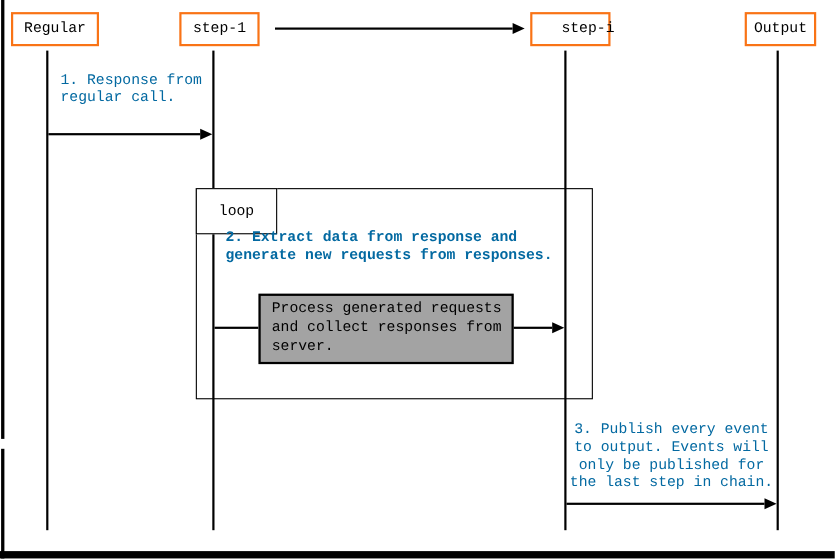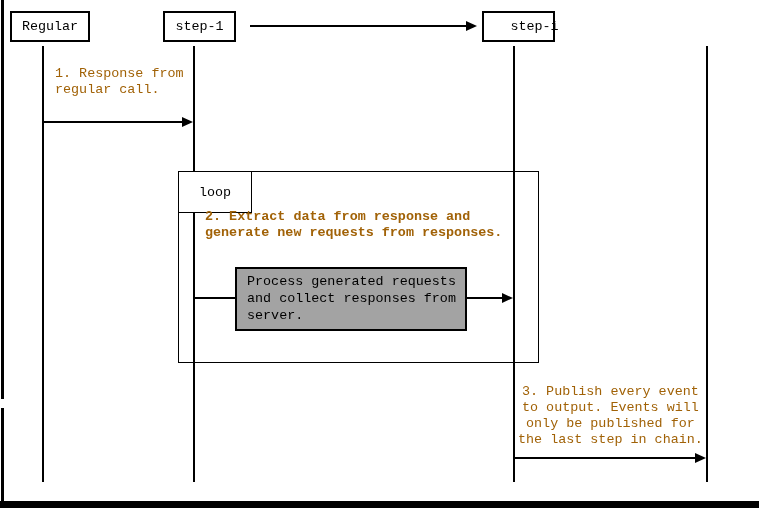--- a/index.html
+++ b/index.html
@@ -14,21 +14,21 @@
   }
 
   
   .frame-left   { position: absolute; left: 1px; top: 0; width: 3px; height: 508px; background: #000; }
   .frame-notch  { position: absolute; left: 0; top: 399px; width: 5px; height: 9px; background: #fff; }
   .frame-bottom { position: absolute; left: 0; top: 501px; width: 759px; height: 7px; background: #000; }
 
   
   .actor {
     position: absolute; top: 11px; height: 31px;
-    border: 2px solid #000000; background: #fff; box-sizing: border-box;
+    border: 2px solid #f97316; background: #fff; box-sizing: border-box;
     display: flex; align-items: center; justify-content: center;
     font-size: 13.4px; line-height: 1; white-space: nowrap;
   }
   .actor-regular { left: 10px;  width: 80px; }
   .actor-step1   { left: 163px; width: 73px; }
   .actor-stepi   { left: 482px; width: 73px; padding-left: 32px; }
   .actor-output  { left: 677px; width: 65px; }
 
   
   .lifeline { position: absolute; top: 46px; width: 2px; height: 436px; background: #000; }
@@ -42,21 +42,21 @@
   .arrowhead-right {
     position: absolute; width: 0; height: 0;
     border-top: 5px solid transparent;
     border-bottom: 5px solid transparent;
     border-left: 11px solid #000;
   }
 
   
   .msg {
     position: absolute; font-size: 13.4px; line-height: 16px;
-    white-space: pre-line; color: #a16207;
+    white-space: pre-line; color: #0369a1;
   }
   .msg-1 { left: 55px;  top: 66px;  }
   .msg-2 { left: 205px; top: 209px; font-weight: bold; }
   .msg-3 { left: 518px; top: 384px; text-align: center; }
 
   
   .loop-box {
     position: absolute; left: 178px; top: 171px; width: 361px; height: 192px;
     border: 1.5px solid #000; box-sizing: border-box; background: transparent;
   }
@@ -95,20 +95,21 @@
 
 <div class="stage">
 
   <div class="frame-left"></div>
   <div class="frame-notch"></div>
   <div class="frame-bottom"></div>
 
   <div class="actor actor-regular">Regular</div>
   <div class="actor actor-step1">step-1</div>
   <div class="actor actor-stepi">step-i</div>
+  <div class="actor actor-output">Output</div>
 
   <div class="hline top-arrow-line"></div>
   <div class="arrowhead-right top-arrow-head"></div>
 
   <div class="lifeline life-regular"></div>
   <div class="lifeline life-step1"></div>
   <div class="lifeline life-stepi"></div>
   <div class="lifeline life-output"></div>
 
   <div class="msg msg-1">1. Response from

